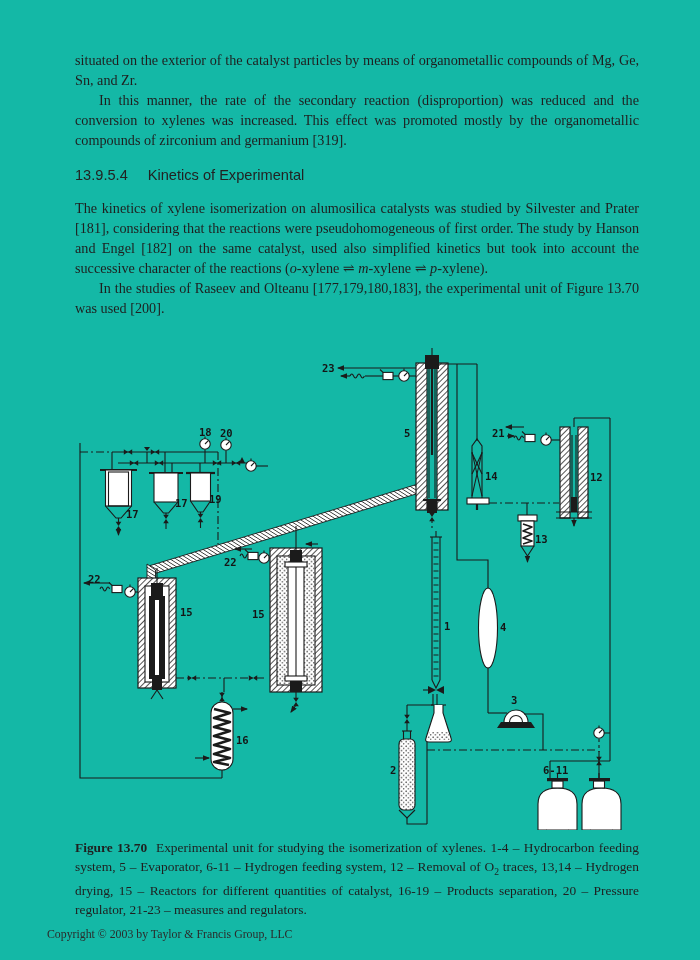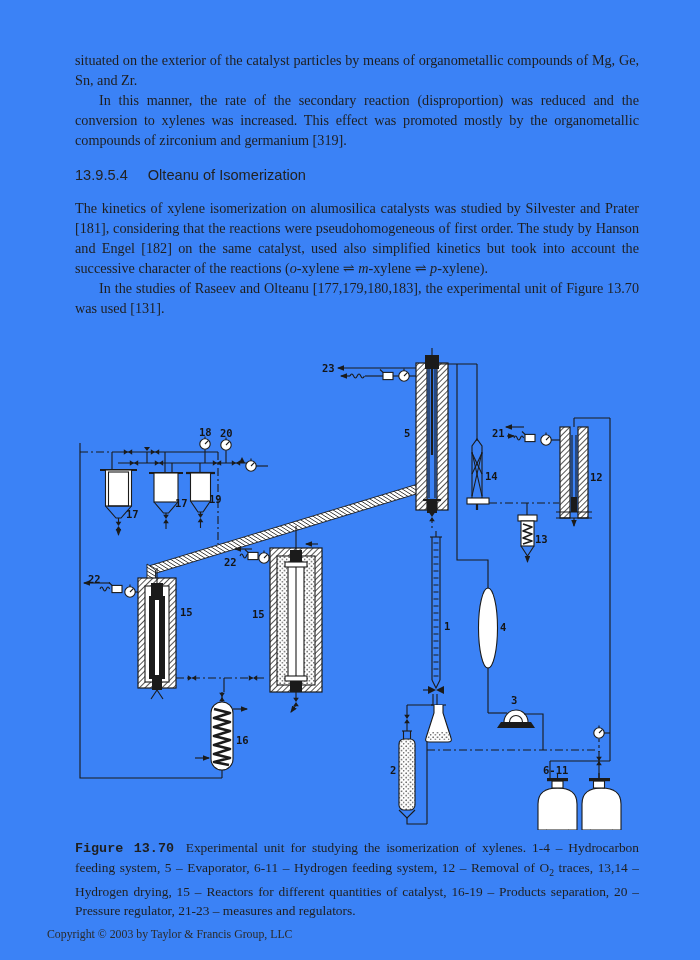--- a/index.html
+++ b/index.html
@@ -1,27 +1,27 @@
 <!DOCTYPE html>
 <html><head>
 <meta charset="utf-8">
 <style>
   html,body{margin:0;padding:0;background:#e9e9e9;}
-  .page{position:relative;width:700px;height:960px;background:#3b82f6;margin:0 auto;
+  .page{position:relative;width:700px;height:960px;background:#14b8a6;margin:0 auto;
         font-family:"Liberation Serif","DejaVu Serif",serif;color:#1f1f1f;overflow:hidden;}
   .text{position:absolute;left:75px;top:50px;width:564px;font-size:14.2px;line-height:20px;}
   .text p{margin:0;text-align:justify;}
   .indent{text-indent:24px;}
   .heading{margin:15px 0 13px 0;font-family:"Liberation Sans","DejaVu Sans",sans-serif;
            font-size:14.6px;color:#222;}
   .heading .num{margin-right:20px;text-align:center;}
   .fig{position:absolute;left:0;top:340px;}
   .caption{position:absolute;left:75px;top:838px;width:564px;font-size:13.4px;line-height:19px;
            text-align:justify;}
-  .caption b{font-weight:bold;font-family:Liberation Mono, monospace;}
+  .caption b{font-weight:bold;}
   sub{font-size:0.72em;}
   .copyright{position:absolute;left:47px;top:927px;font-size:11.8px;color:#2b2b2b;}
   
   .s{stroke:#1b1b1b;stroke-width:1.1;fill:none;}
   .s2{stroke:#1b1b1b;stroke-width:2.2;fill:none;}
   .sf{stroke:#1b1b1b;stroke-width:1.1;fill:#fff;}
   .b{fill:#1b1b1b;stroke:none;}
   .hz{fill:url(#hatch);stroke:#1b1b1b;stroke-width:1.2;}
   .dt{fill:url(#dots);stroke:#1b1b1b;stroke-width:1.1;}
   .dd{stroke-dasharray:8 3 2 3;}
@@ -32,24 +32,24 @@
 </style>
 </head>
 <body>
 
 <div class="page">
 
   <div class="text">
     <p>situated on the exterior of the catalyst particles by means of organometallic compounds of Mg, Ge, Sn, and Zr.</p>
     <p class="indent">In this manner, the rate of the secondary reaction (disproportion) was reduced and the conversion to xylenes was increased. This effect was promoted mostly by the organometallic compounds of zirconium and germanium [319].</p>
     <div class="heading">
-      <span class="num">13.9.5.4</span><span>Olteanu of Isomerization</span>
+      <span class="num">13.9.5.4</span><span>Kinetics of Experimental</span>
     </div>
     <p><span>The kinetics of xylene isomerization on alumosilica catalysts was studied by Silvester and Prater [181], considering that the reactions were pseudohomogeneous of first order. The study by Hanson and Engel [182] on the same catalyst, used also simplified kinetics but took into account the successive character of the reactions (</span><i>o</i><span>-xylene ⇌ </span><i>m</i><span>-xylene ⇌ </span><i>p</i><span>-xylene).</span></p>
-    <p class="indent">In the studies of Raseev and Olteanu [177,179,180,183], the experimental unit of Figure 13.70 was used [131].</p>
+    <p class="indent">In the studies of Raseev and Olteanu [177,179,180,183], the experimental unit of Figure 13.70 was used [200].</p>
   </div>
 
   <svg class="fig" width="700" height="490" viewBox="0 0 700 490">
     <defs>
       <pattern id="hatch" width="4" height="4" patternUnits="userSpaceOnUse" patternTransform="rotate(45)">
         <rect width="4" height="4" fill="#fff"></rect>
         <line x1="0" y1="0" x2="0" y2="4" stroke="#1b1b1b" stroke-width="1.5"></line>
       </pattern>
       <pattern id="hatch2" width="3.2" height="3.2" patternUnits="userSpaceOnUse" patternTransform="rotate(-58)">
         <rect width="3.2" height="3.2" fill="#fff"></rect>

